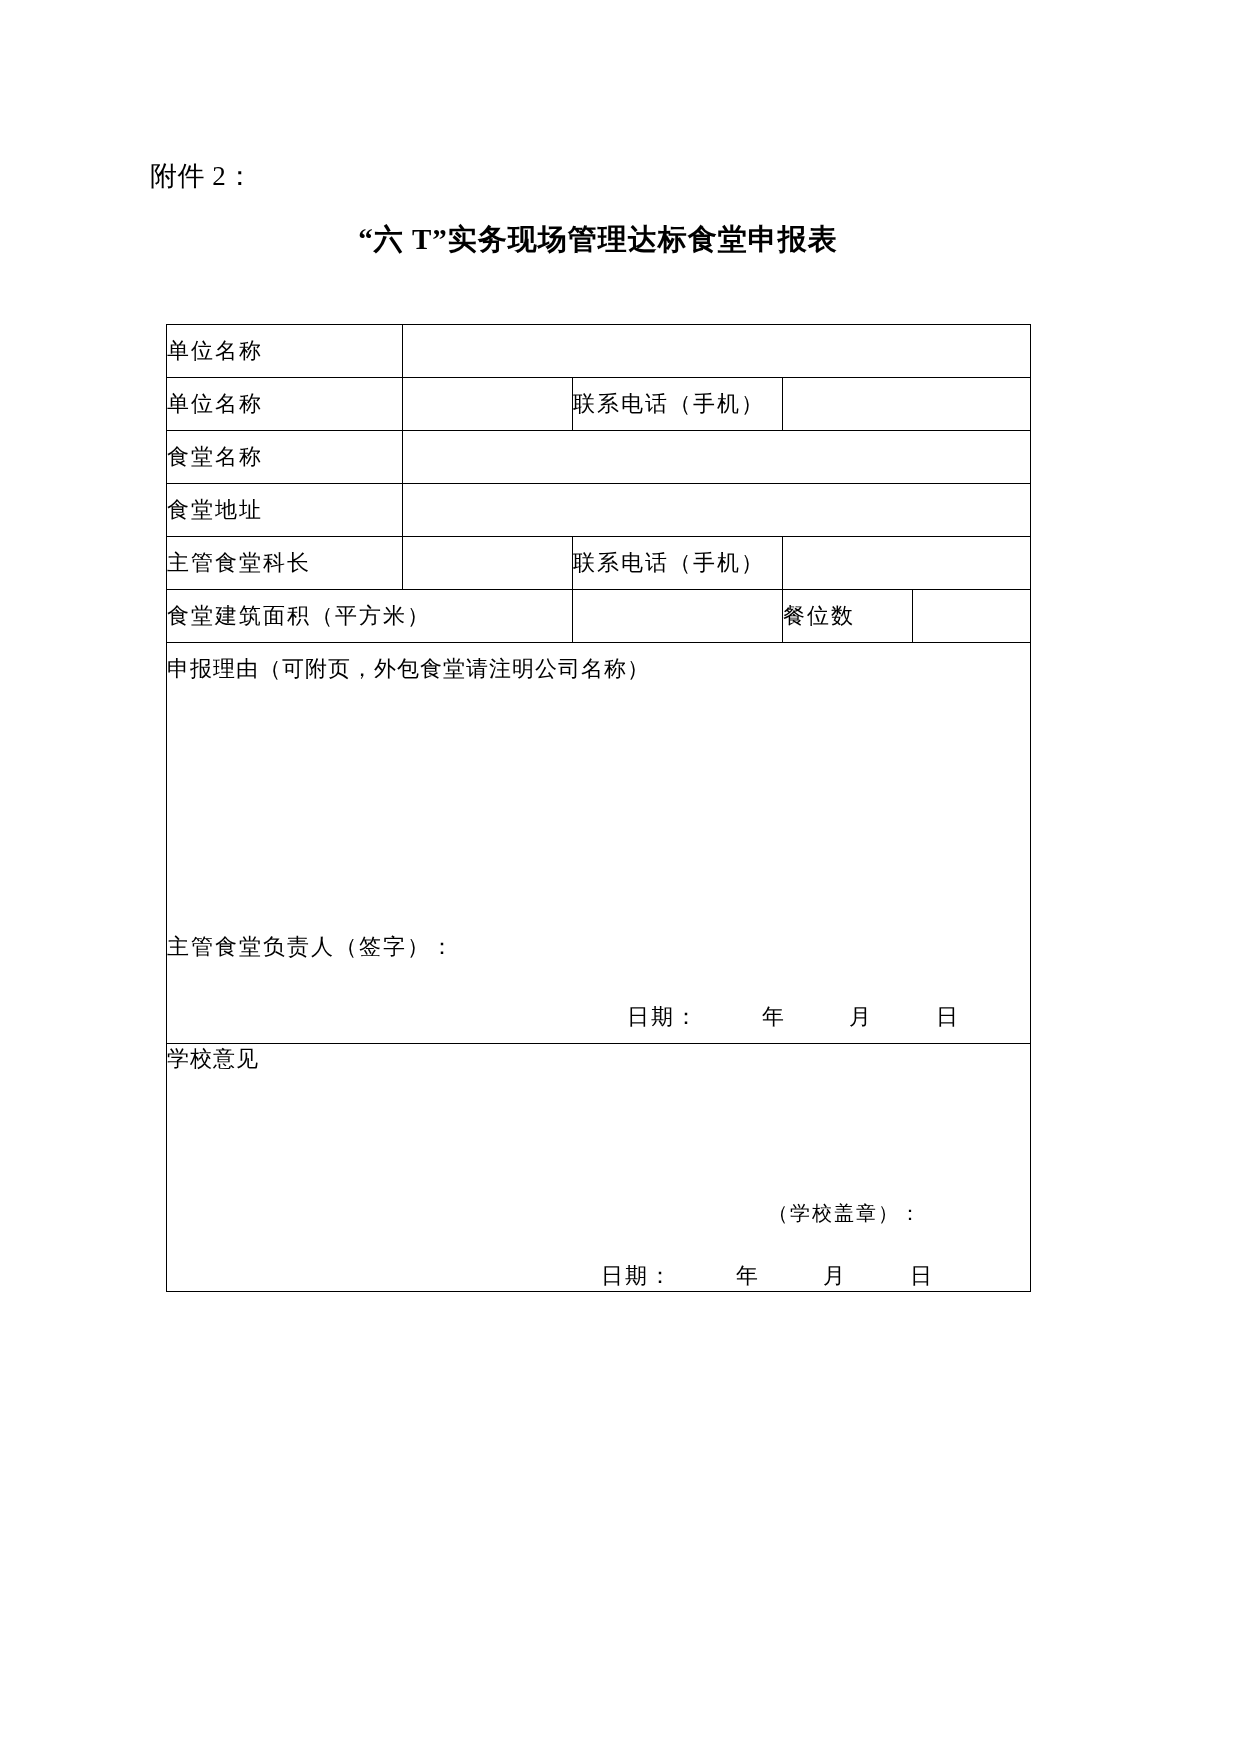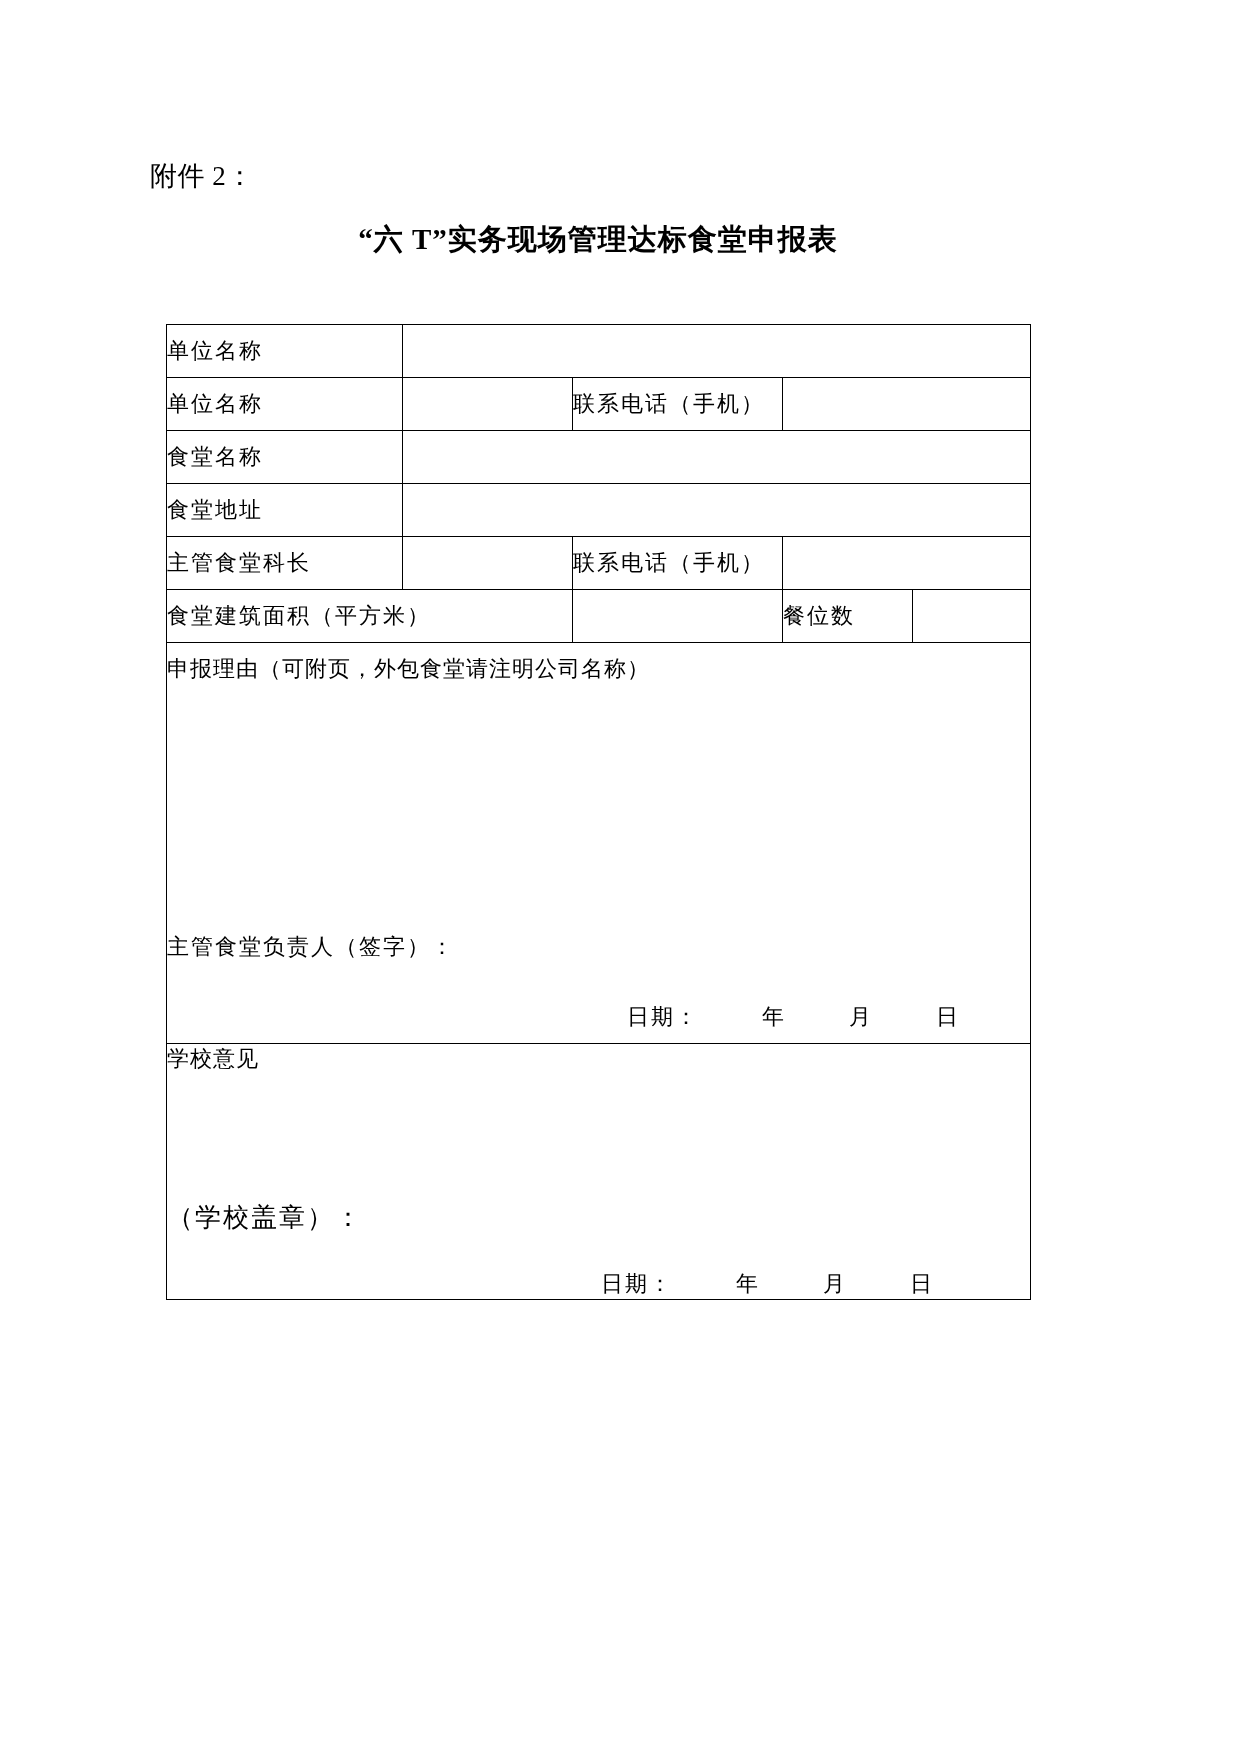--- a/index.html
+++ b/index.html
@@ -101,21 +101,22 @@
   }
   .opinion-cell {
     height: 222px;
     position: relative;
   }
   .opinion-head {
     font-size: 22px;
     letter-spacing: 1px;
   }
   .stamp-line {
-    font-size: 26px;
+    text-align: right;
+    font-size: 20px;
     letter-spacing: 2px;
     margin-top: 126px;
     padding-right: 108px;
   }
   .date-line2 {
     font-size: 22px;
     letter-spacing: 2px;
     margin-top: 34px;
     padding-right: 96px;
     text-align: right;

